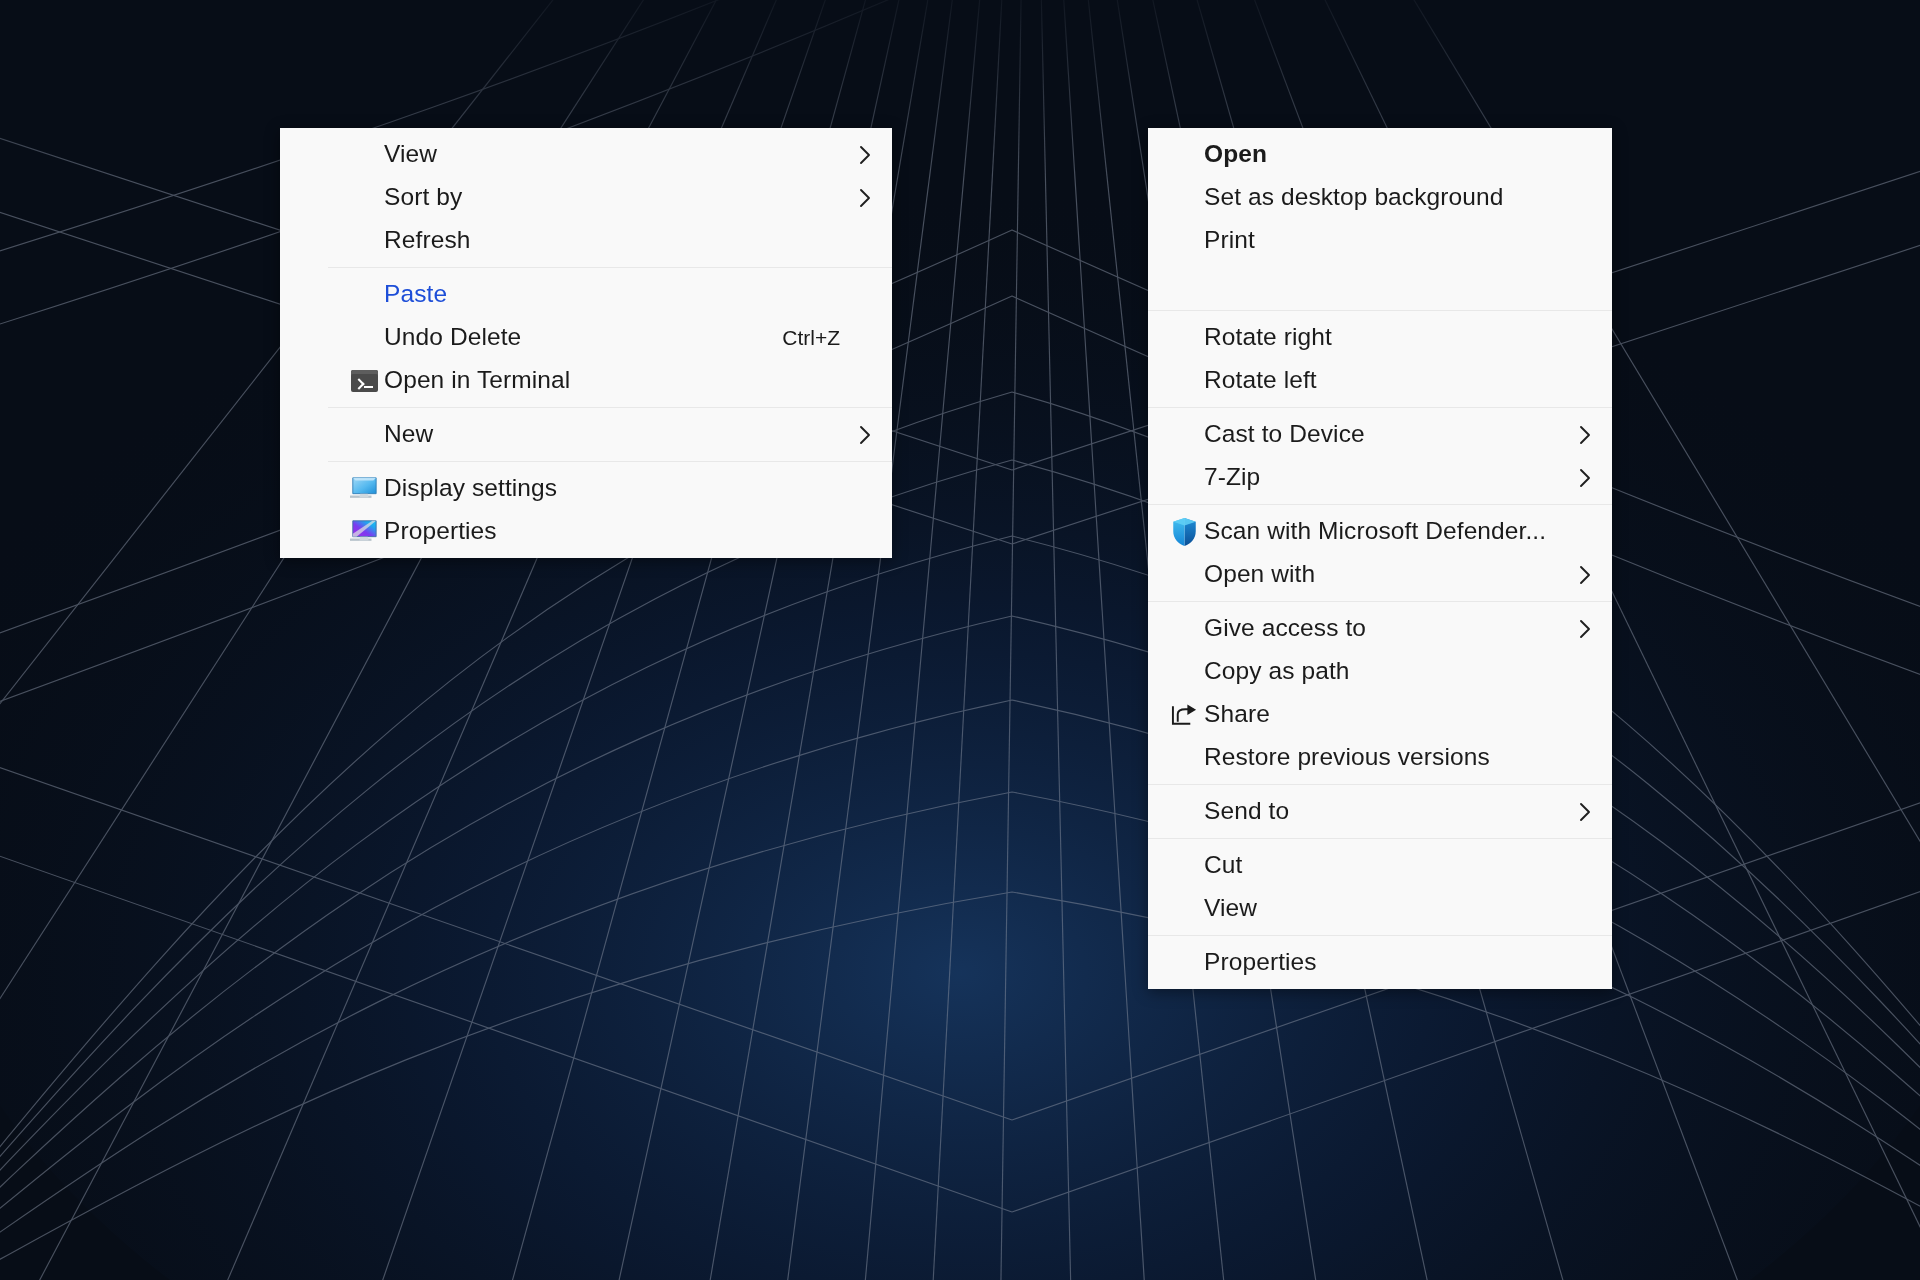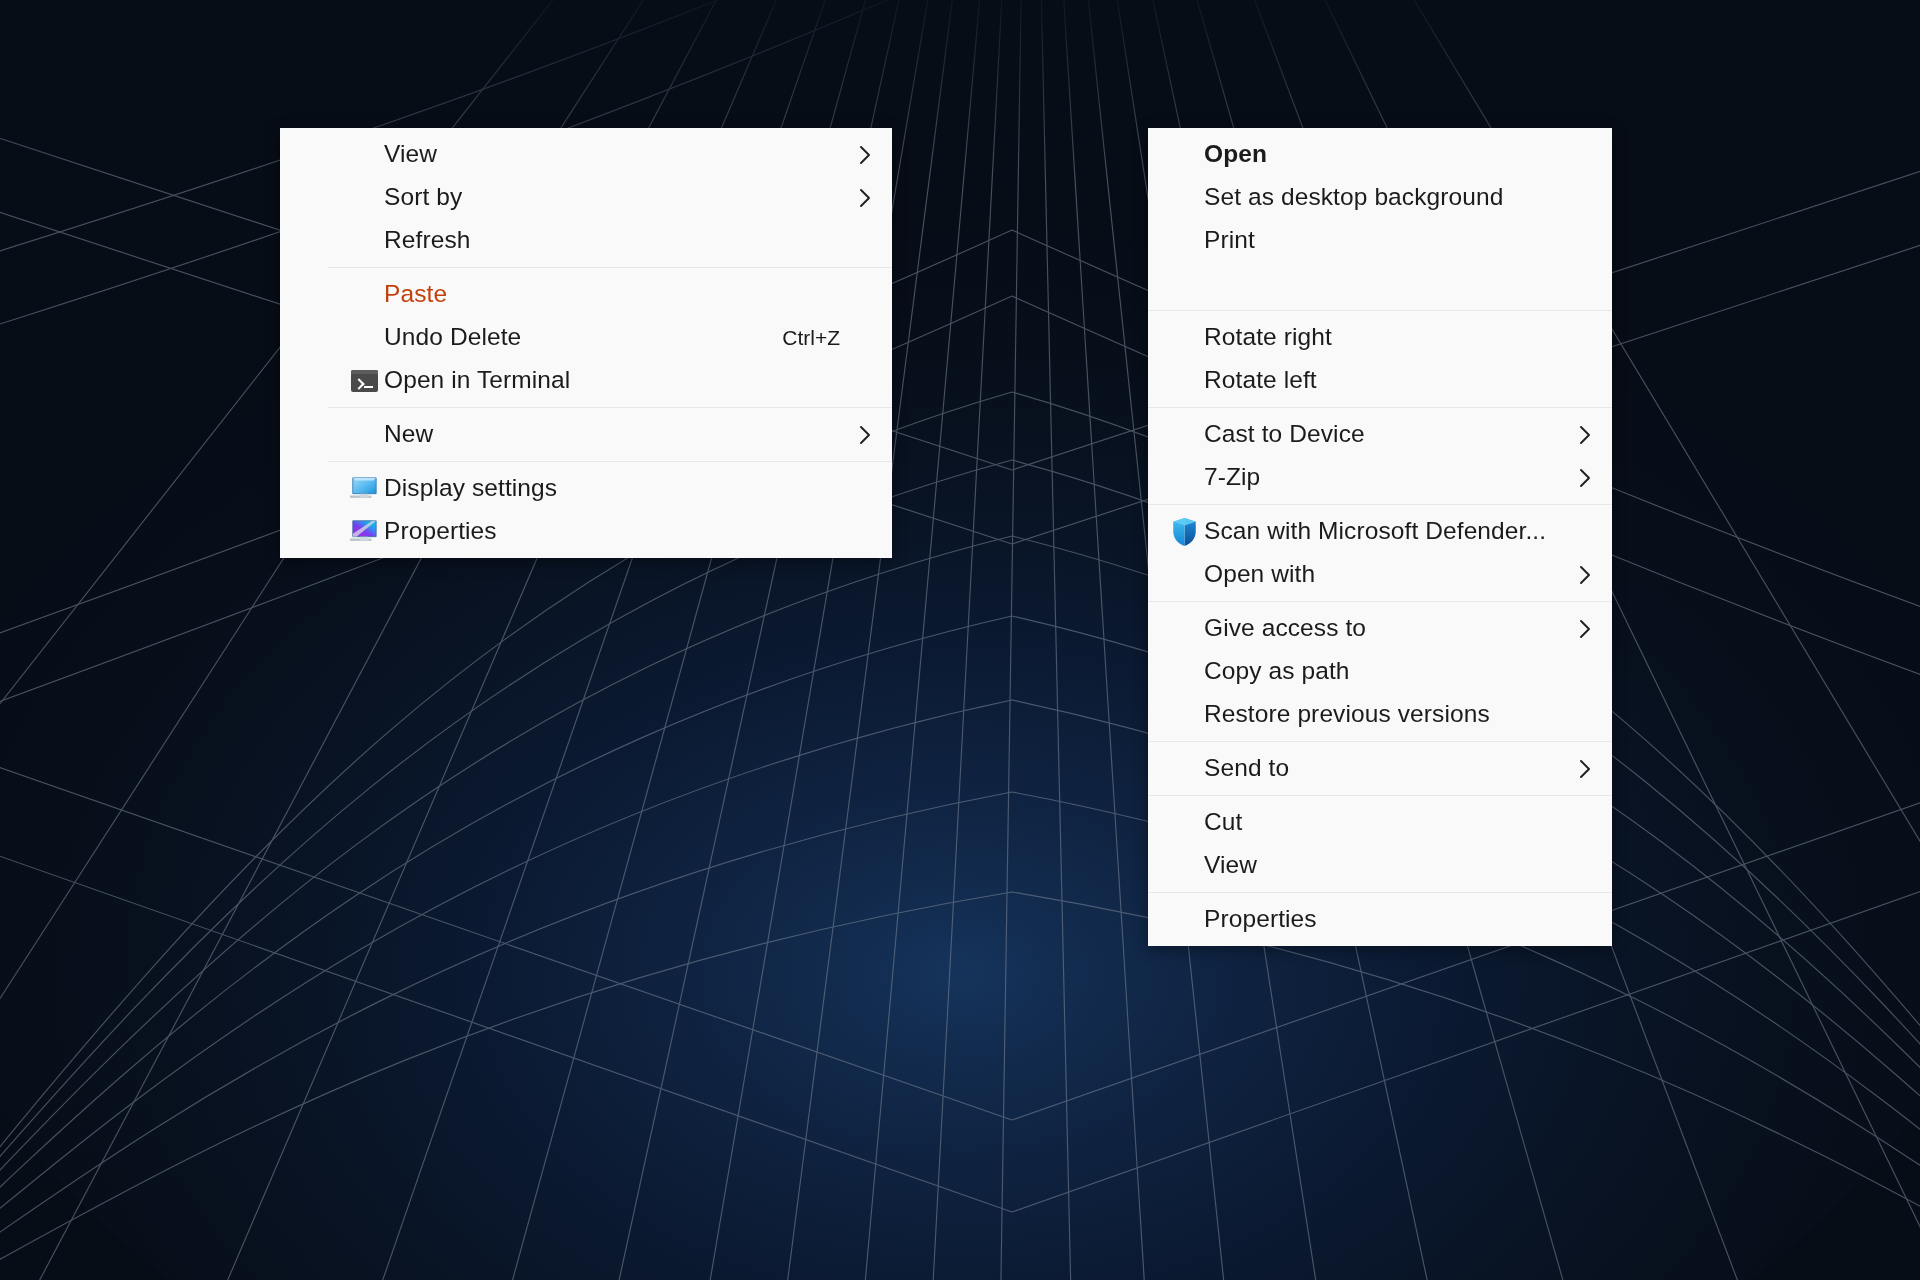--- a/index.html
+++ b/index.html
@@ -64,21 +64,21 @@
 
   .ctx-label {
     flex: 1;
     font-size: 24.5px;
     color: #1b1b1b;
     letter-spacing: 0.1px;
     white-space: nowrap;
     line-height: 1;
   }
   .ctx-label.bold { font-weight: bold; }
-  .ctx-label.disabled { color: #c2410c; }
+  .ctx-label.disabled { color: #1d4ed8; }
 
   .ctx-accel {
     font-size: 21px;
     color: #1b1b1b;
     margin-left: 24px;
     margin-right: 12px;
     white-space: nowrap;
     line-height: 1;
   }
 
@@ -403,20 +403,33 @@
               <path d="M2 2 L10 10 L2 18" fill="none" stroke="currentColor" stroke-width="1.9" stroke-linecap="round" stroke-linejoin="round"></path>
             </svg>
           </span>
         </div>
         <div class="ctx-item">
           <span class="ctx-icon"></span>
           <span class="ctx-label">Copy as path</span>
           <span class="ctx-spacer"></span>
         </div>
         <div class="ctx-item">
+          <span class="ctx-icon">
+            <svg width="27" height="24" viewBox="0 0 28 24">
+              <g fill="none" stroke="#1b1b1b" stroke-width="2" stroke-linecap="square">
+                <path d="M2 4 L2 21 L19 21"></path>
+                <path d="M7 18 L7 11 C7 8 10 6 15 6 L22 6"></path>
+              </g>
+              <path d="M17 1 L26 6.5 L17 12 Z" fill="#1b1b1b"></path>
+            </svg>
+          </span>
+          <span class="ctx-label">Share</span>
+          <span class="ctx-spacer"></span>
+        </div>
+        <div class="ctx-item">
           <span class="ctx-icon"></span>
           <span class="ctx-label">Restore previous versions</span>
           <span class="ctx-spacer"></span>
         </div>
       </div>
       <div class="ctx-group">
         <div class="ctx-item">
           <span class="ctx-icon"></span>
           <span class="ctx-label">Send to</span>
           <span class="ctx-chevron">

